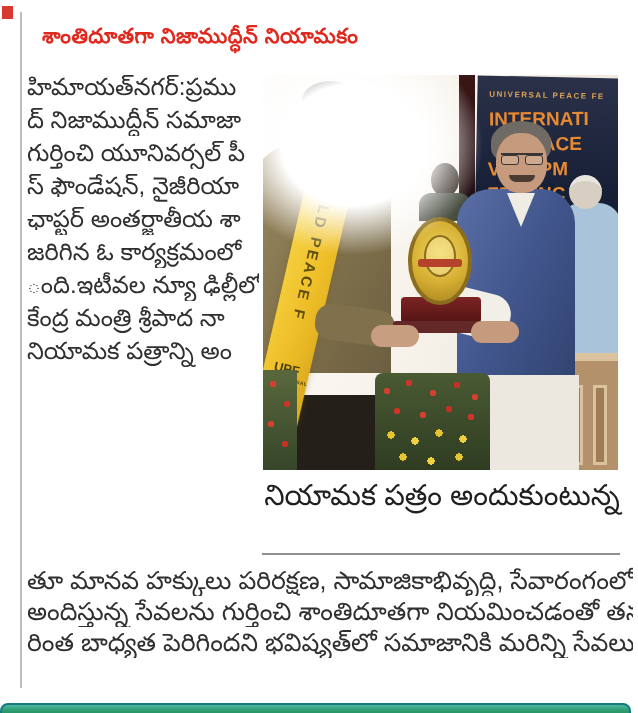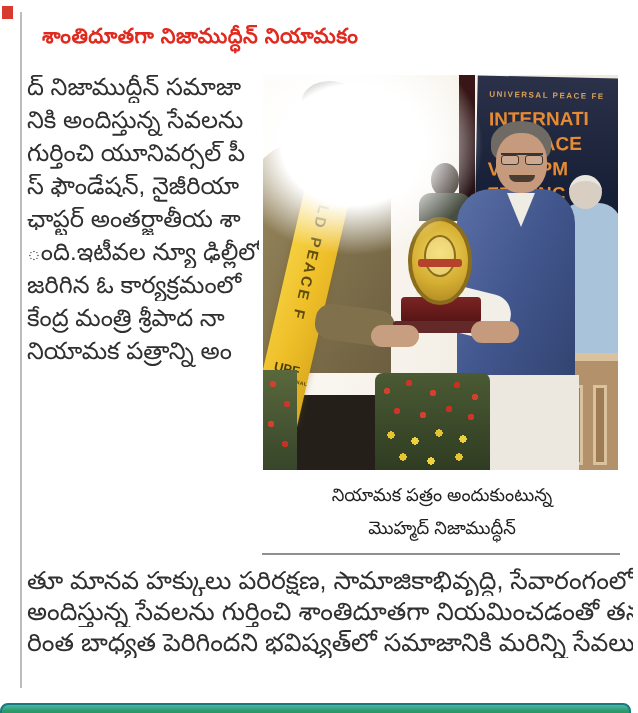--- a/index.html
+++ b/index.html
@@ -153,21 +153,21 @@
     border-top:8px solid #d9c29d;
   }
   .podium span { position:absolute; top:24px; width:14px; height:80px; border:3px solid #d9c29d; background:#9c7b55; }
   .podium span:nth-child(1){ left:6px; }
   .podium span:nth-child(2){ left:30px; }
   
   .caption {
     position:absolute; left:263px; top:479px; width:358px;
     text-align:center; color:#1f1f1f;
   }
-  .caption div { font-size:18px; line-height:33px; white-space:nowrap; }
+  .caption div { font-size:29px; line-height:33px; white-space:nowrap; }
   .caption-rule { position:absolute; left:262px; top:553px; width:358px; height:2px; background:#8f8f8f; }
   
   .bottom-para { position:absolute; left:27px; top:565px; width:606px; color:#303030; }
   .bline { font-size:25px; line-height:31px; height:31px; white-space:nowrap; overflow:hidden; }
   
   .bottom-bar {
     position:absolute; left:0; bottom:-7px; width:631px; height:17px;
     border-radius:8px;
     background:linear-gradient(180deg,#4ab8a2 0%,#2d9b6b 45%,#1f8a66 100%);
     border:2px solid #177a80;
@@ -177,27 +177,27 @@
 <body>
 
 <div class="page">
 
   <div class="corner-mark"></div>
   <div class="left-rule"></div>
 
   <h1 class="headline">శాంతిదూతగా నిజాముద్ధీన్ నియామకం</h1>
 
   <div class="column">
+    <div class="cline">హిమాయత్‌నగర్:ప్రము</div>
     <div class="cline">ద్ నిజాముద్ధీన్ సమాజా</div>
-    <div class="cline">నికి అందిస్తున్న సేవలను</div>
     <div class="cline">గుర్తించి యూనివర్సల్ పీ</div>
     <div class="cline">స్ ఫౌండేషన్, నైజీరియా</div>
     <div class="cline">ఛాప్టర్ అంతర్జాతీయ శా</div>
+    <div class="cline">జరిగిన ఓ కార్యక్రమంలో</div>
     <div class="cline">ంది.ఇటీవల న్యూ ఢిల్లీలో</div>
-    <div class="cline">జరిగిన ఓ కార్యక్రమంలో</div>
     <div class="cline">కేంద్ర మంత్రి శ్రీపాద నా</div>
     <div class="cline">నియామక పత్రాన్ని అం</div>
   </div>
 
   <figure class="photo">
     <div class="banner-strip"></div>
     <div class="banner">
       <div class="kicker">UNIVERSAL PEACE FE</div>
       <div class="big">INTERNATI</div>
       <div class="big indent">PEACE</div>
@@ -251,21 +251,20 @@
     <div class="hand-left"></div>
     <div class="hand-right"></div>
 
     <div class="flowers"></div>
     <div class="flowers-left"></div>
     <div class="wash"></div>
   </figure>
 
   <div class="caption">
     <div>నియామక పత్రం అందుకుంటున్న</div>
-    <div>మొహ్మద్ నిజాముద్ధీన్</div>
   </div>
   <div class="caption-rule"></div>
 
   <div class="bottom-para">
     <div class="bline">తూ మానవ హక్కులు పరిరక్షణ, సామాజికాభివృద్ధి, సేవారంగంలో తాను</div>
     <div class="bline">అందిస్తున్న సేవలను గుర్తించి శాంతిదూతగా నియమించడంతో తనకు మ</div>
     <div class="bline">రింత బాధ్యత పెరిగిందని భవిష్యత్‌లో సమాజానికి మరిన్ని సేవలు అం</div>
   </div>
 
   <div class="bottom-bar"></div>

